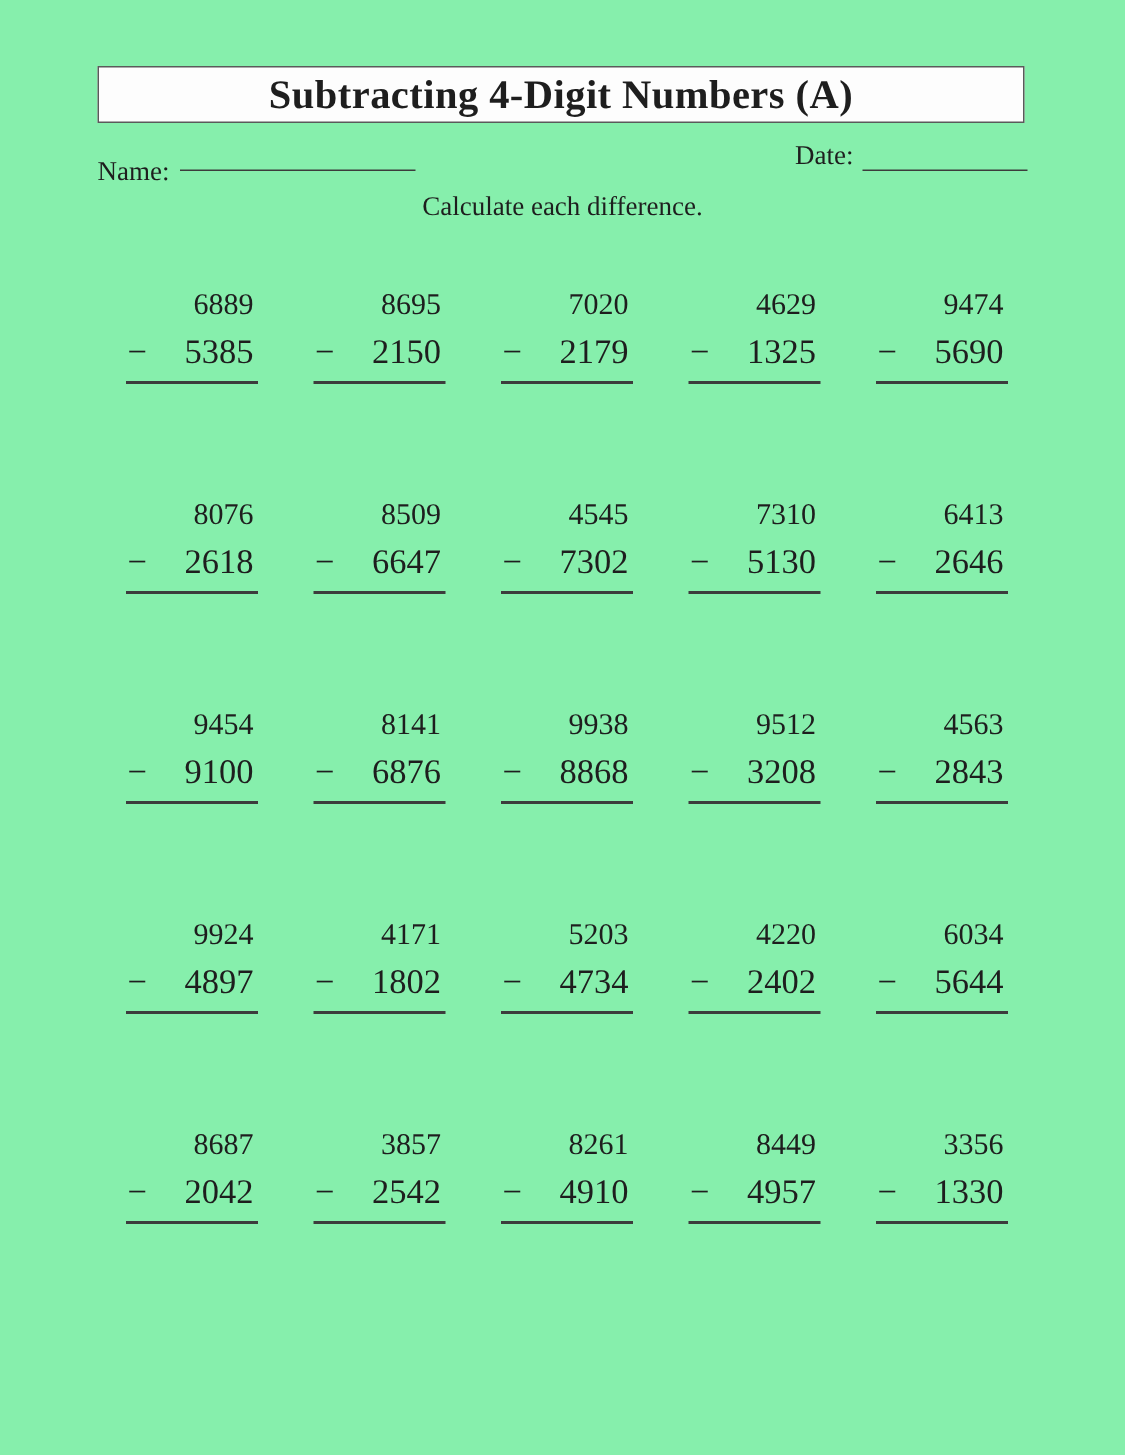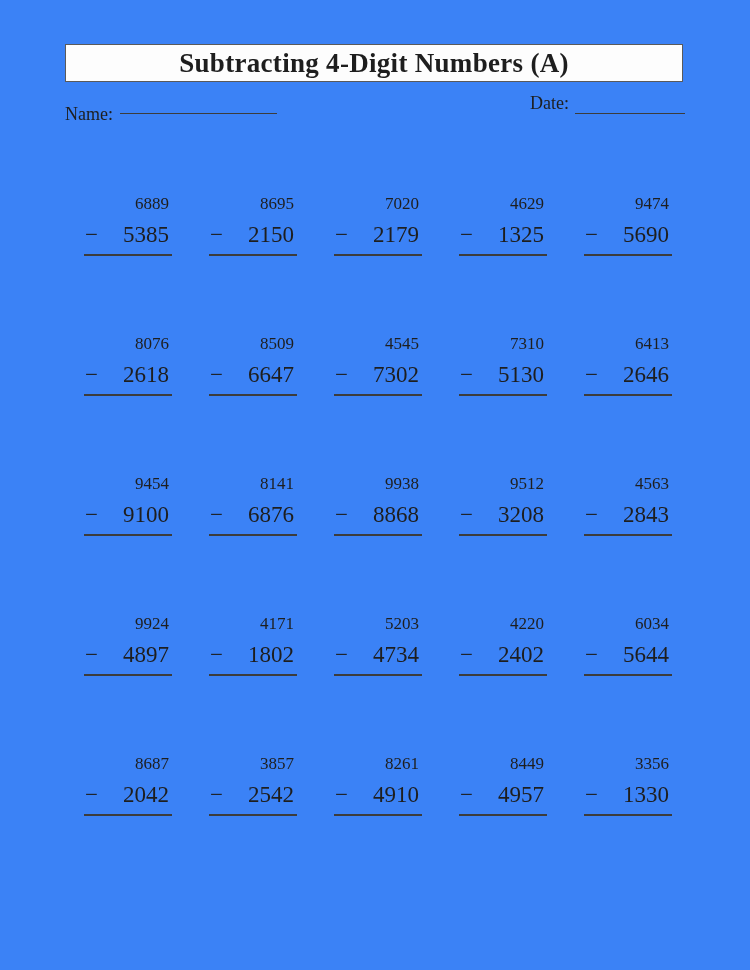--- a/index.html
+++ b/index.html
@@ -1,18 +1,18 @@
 <!DOCTYPE html>
 <html><head>
 <meta charset="utf-8">
 <style>
   html,body { margin:0; padding:0; background:#e8e8e8; }
   .page {
     position:relative; width:750px; height:970px; margin:0 auto;
-    background:#3b82f6; color:#1e1e1e;
+    background:#86efac; color:#1e1e1e;
     font-family:"Liberation Serif", serif;
     overflow:hidden;
   }
   .title-box {
     position:absolute; left:65px; top:44px; width:616px; height:36px;
     border:1px solid #5a5a5a; background:#fdfdfd;
     display:flex; align-items:center; justify-content:center;
   }
   .title { font-size:27px; font-weight:bold; letter-spacing:0.3px; }
   .label { position:absolute; font-size:18px; }
@@ -25,21 +25,21 @@
     position:absolute; left:0; top:127px; width:100%;
     text-align:center; font-size:18px;
   }
   .problems-grid {
     position:absolute; left:84px; top:188px;
     display:grid; grid-template-columns:repeat(5, 88px);
     column-gap:37px; grid-auto-rows:140px;
   }
   .problem { width:88px; }
   .minuend {
-    text-align:right; font-size:17px; line-height:31px; height:31px;
+    text-align:right; font-size:20px; line-height:31px; height:31px;
     padding-right:3px;
   }
   .sub-row {
     display:flex; justify-content:space-between; align-items:baseline;
     font-size:23px; line-height:31px; height:31px;
     border-bottom:2px solid #3c3c3c; padding-bottom:4px;
     padding-right:3px; padding-left:1px;
   }
   .answer-space { height:40px; }
   .footer-box {
@@ -57,20 +57,21 @@
   <div class="title-box">
     <span class="title">Subtracting 4-Digit Numbers (A)</span>
   </div>
 
   <span class="label name-label">Name:</span>
   <div class="blank-line name-line"></div>
 
   <span class="label date-label">Date:</span>
   <div class="blank-line date-line"></div>
 
+  <div class="instruction">Calculate each difference.</div>
 
   <div class="problems-grid">
 
     <div class="problem">
       <div class="minuend">6889</div>
       <div class="sub-row">
         <span>−</span>
         <span>5385</span>
       </div>
       <div class="answer-space"></div>

